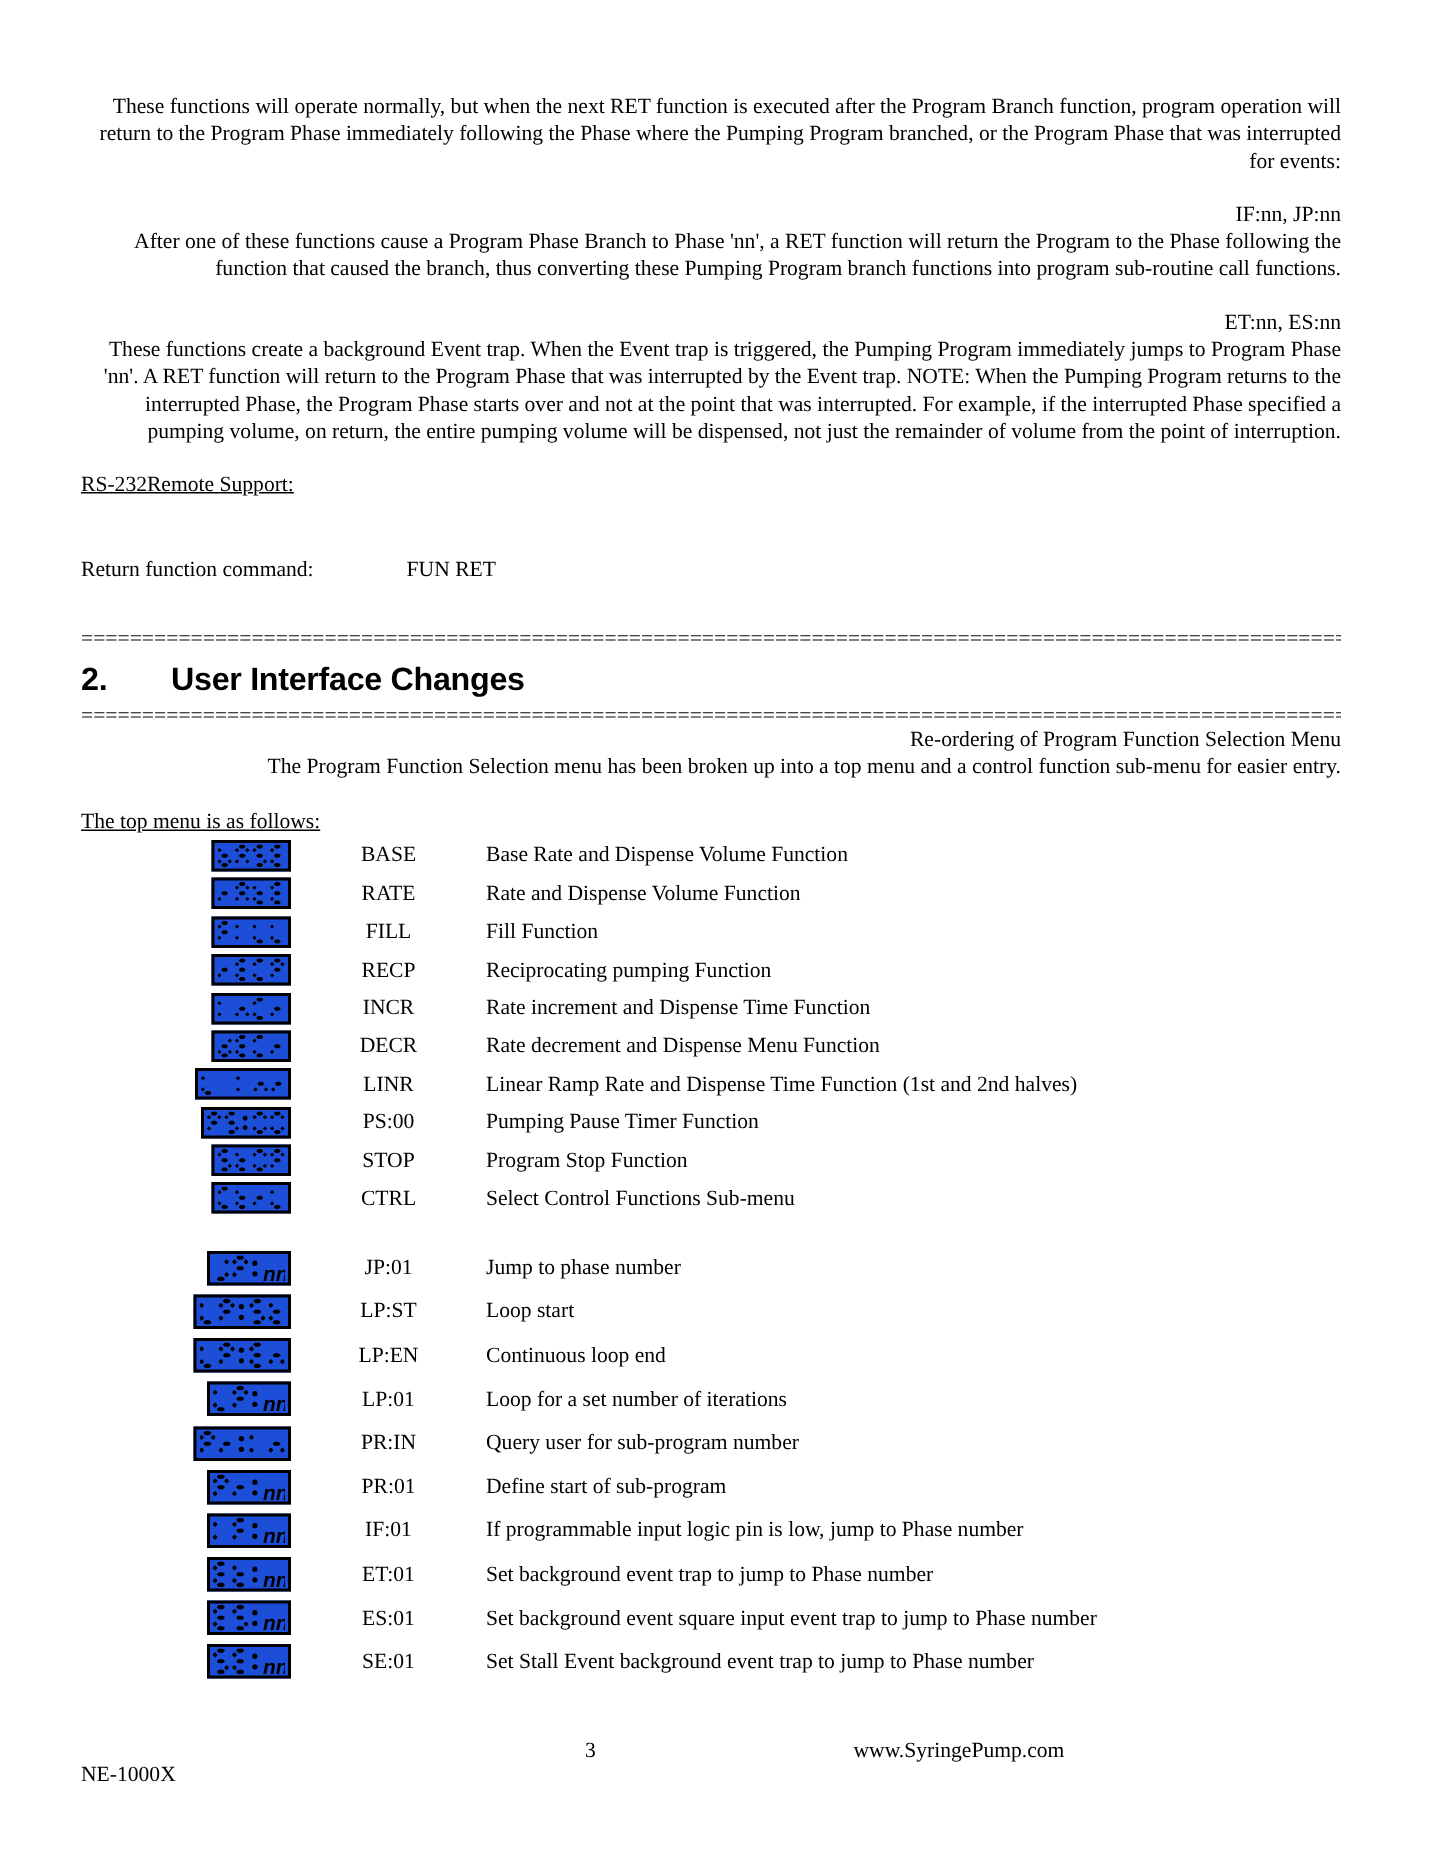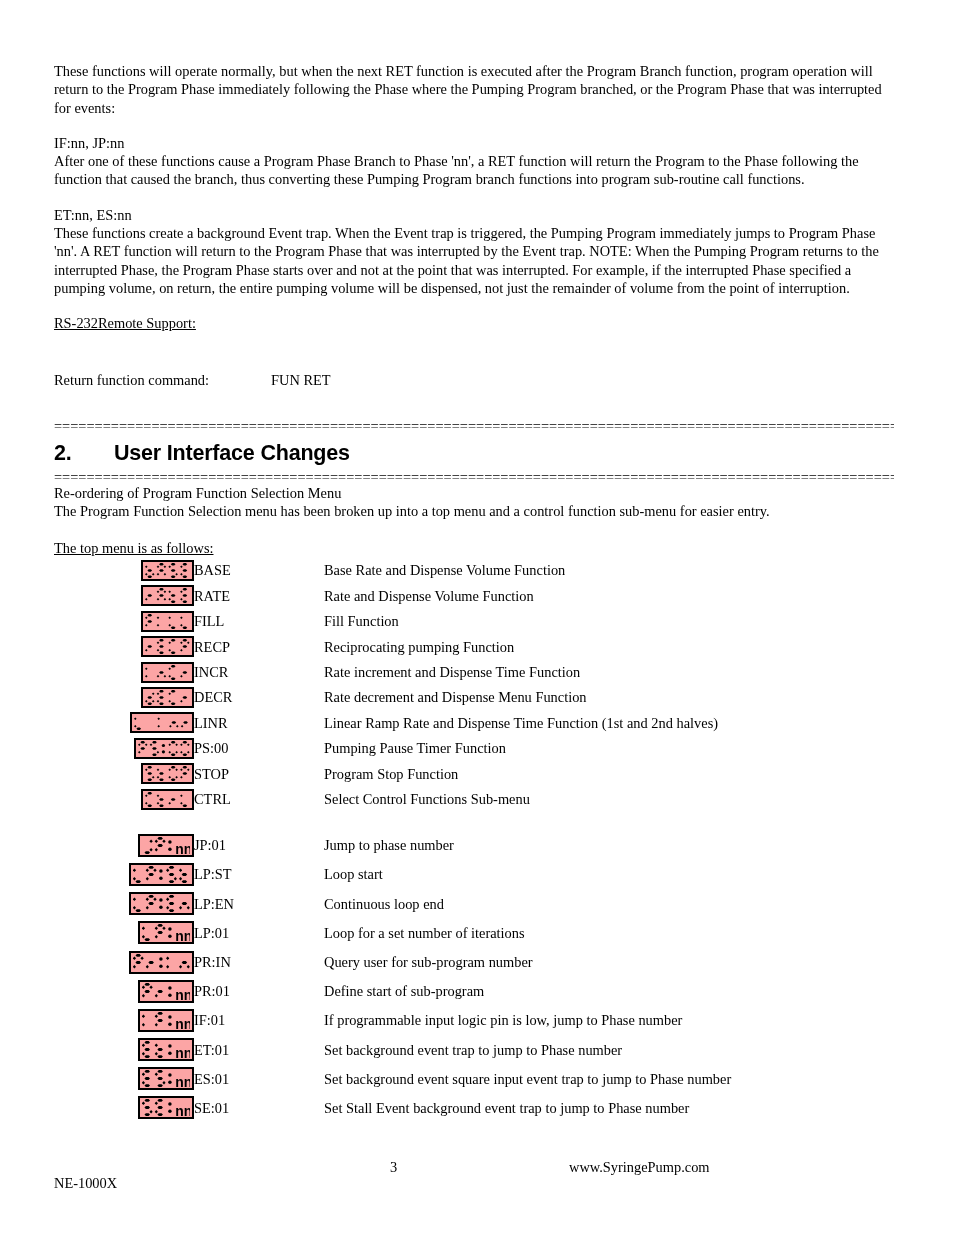--- a/index.html
+++ b/index.html
@@ -19,21 +19,21 @@
   .page {
     position: absolute;
     left: 54px;
     top: 62px;
     width: 840px;
   }
   p.para {
     margin: 0 0 0 0;
     font-size: 14.4px;
     line-height: 18.3px;
-    text-align: left;
+    text-align: right;
   }
   .gap-sm { height: 17px; }
   .gap-md { height: 19px; }
   .gap-lg { height: 30px; }
 
   .underline-head {
     font-size: 14.4px;
     line-height: 18.3px;
     text-decoration: underline;
     display: inline-block;
@@ -75,33 +75,34 @@
     margin: 0;
     font-size: 14.4px;
   }
   table.menu td {
     padding: 0;
     vertical-align: middle;
     font-size: 14.4px;
     line-height: 18px;
   }
   td.c-lcd   { width: 140px; text-align: right; padding-right: 8px; height: 25.4px; }
-  td.c-code  { width: 130px; padding-left: 11px; }
+  td.c-code  { width: 130px; padding-left: 11px; text-align: center; }
   td.c-desc  { width: 560px; margin-top: 36px; }
 
   table.submenu td.c-lcd { height: 29.2px; }
 
   
   .lcd {
     display: inline-block;
     border: 2px solid #000;
-    background: #fca5a5;
+    background: #1d4ed8;
     padding: 1px 2px;
     line-height: 0;
     vertical-align: middle;
+    font-style: italic;
   }
   .lcd svg { display: block; }
   .lcd.sub { border-width: 2px; }
 
   
   .footer {
     position: absolute;
     left: 54px;
     top: 1158px;
     width: 840px;

